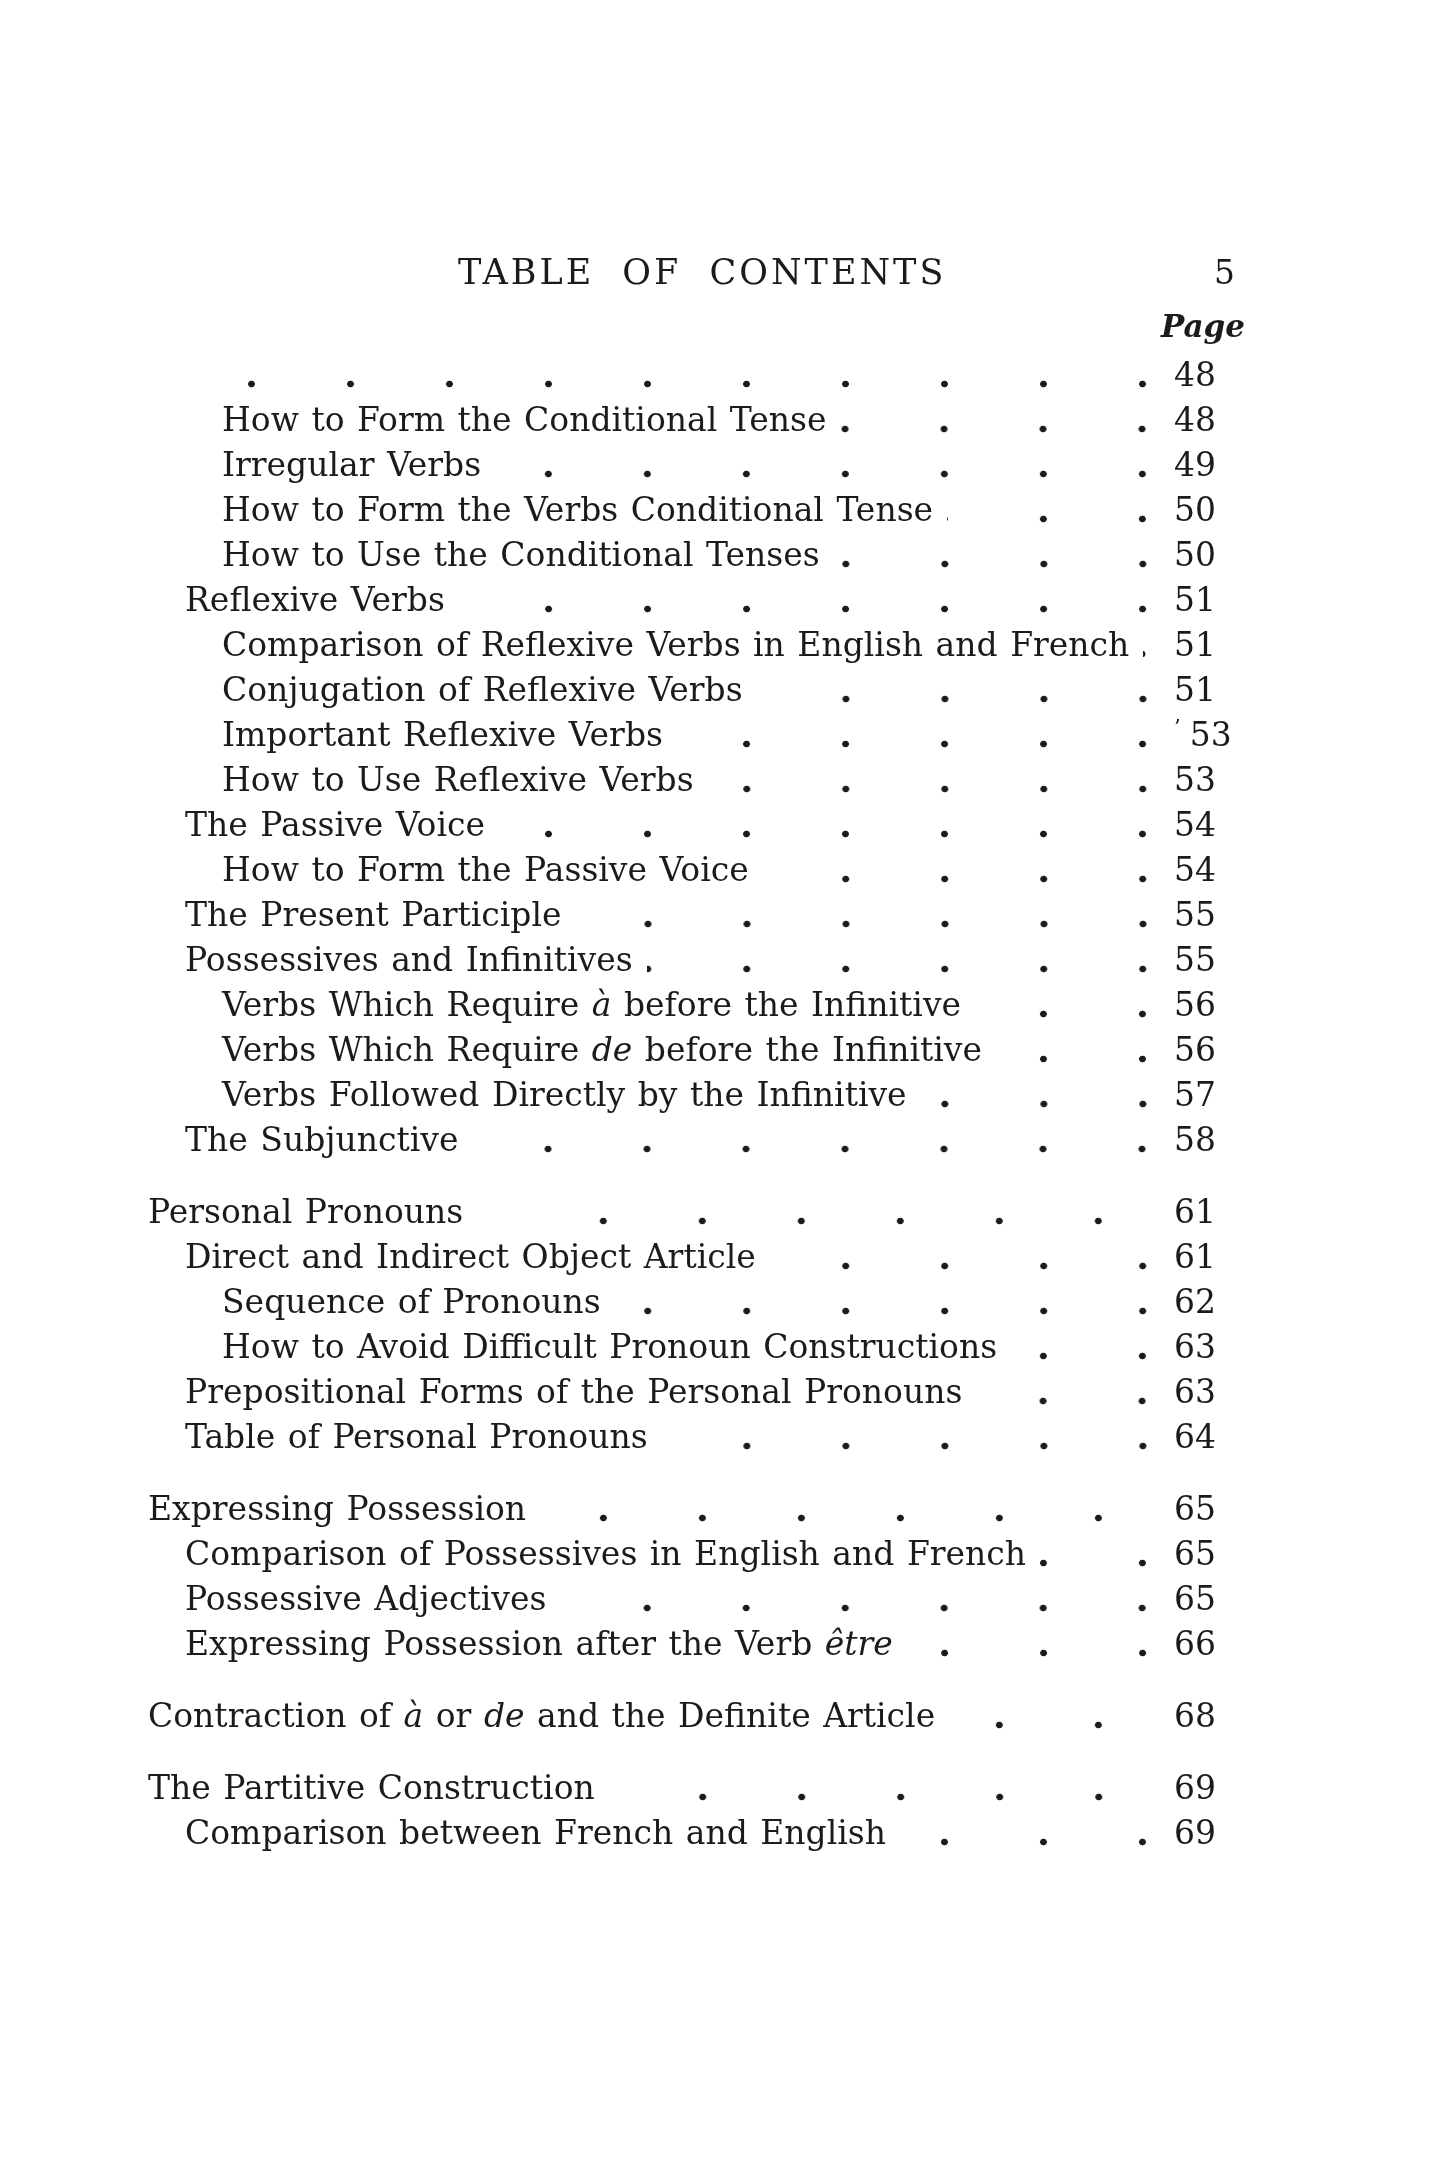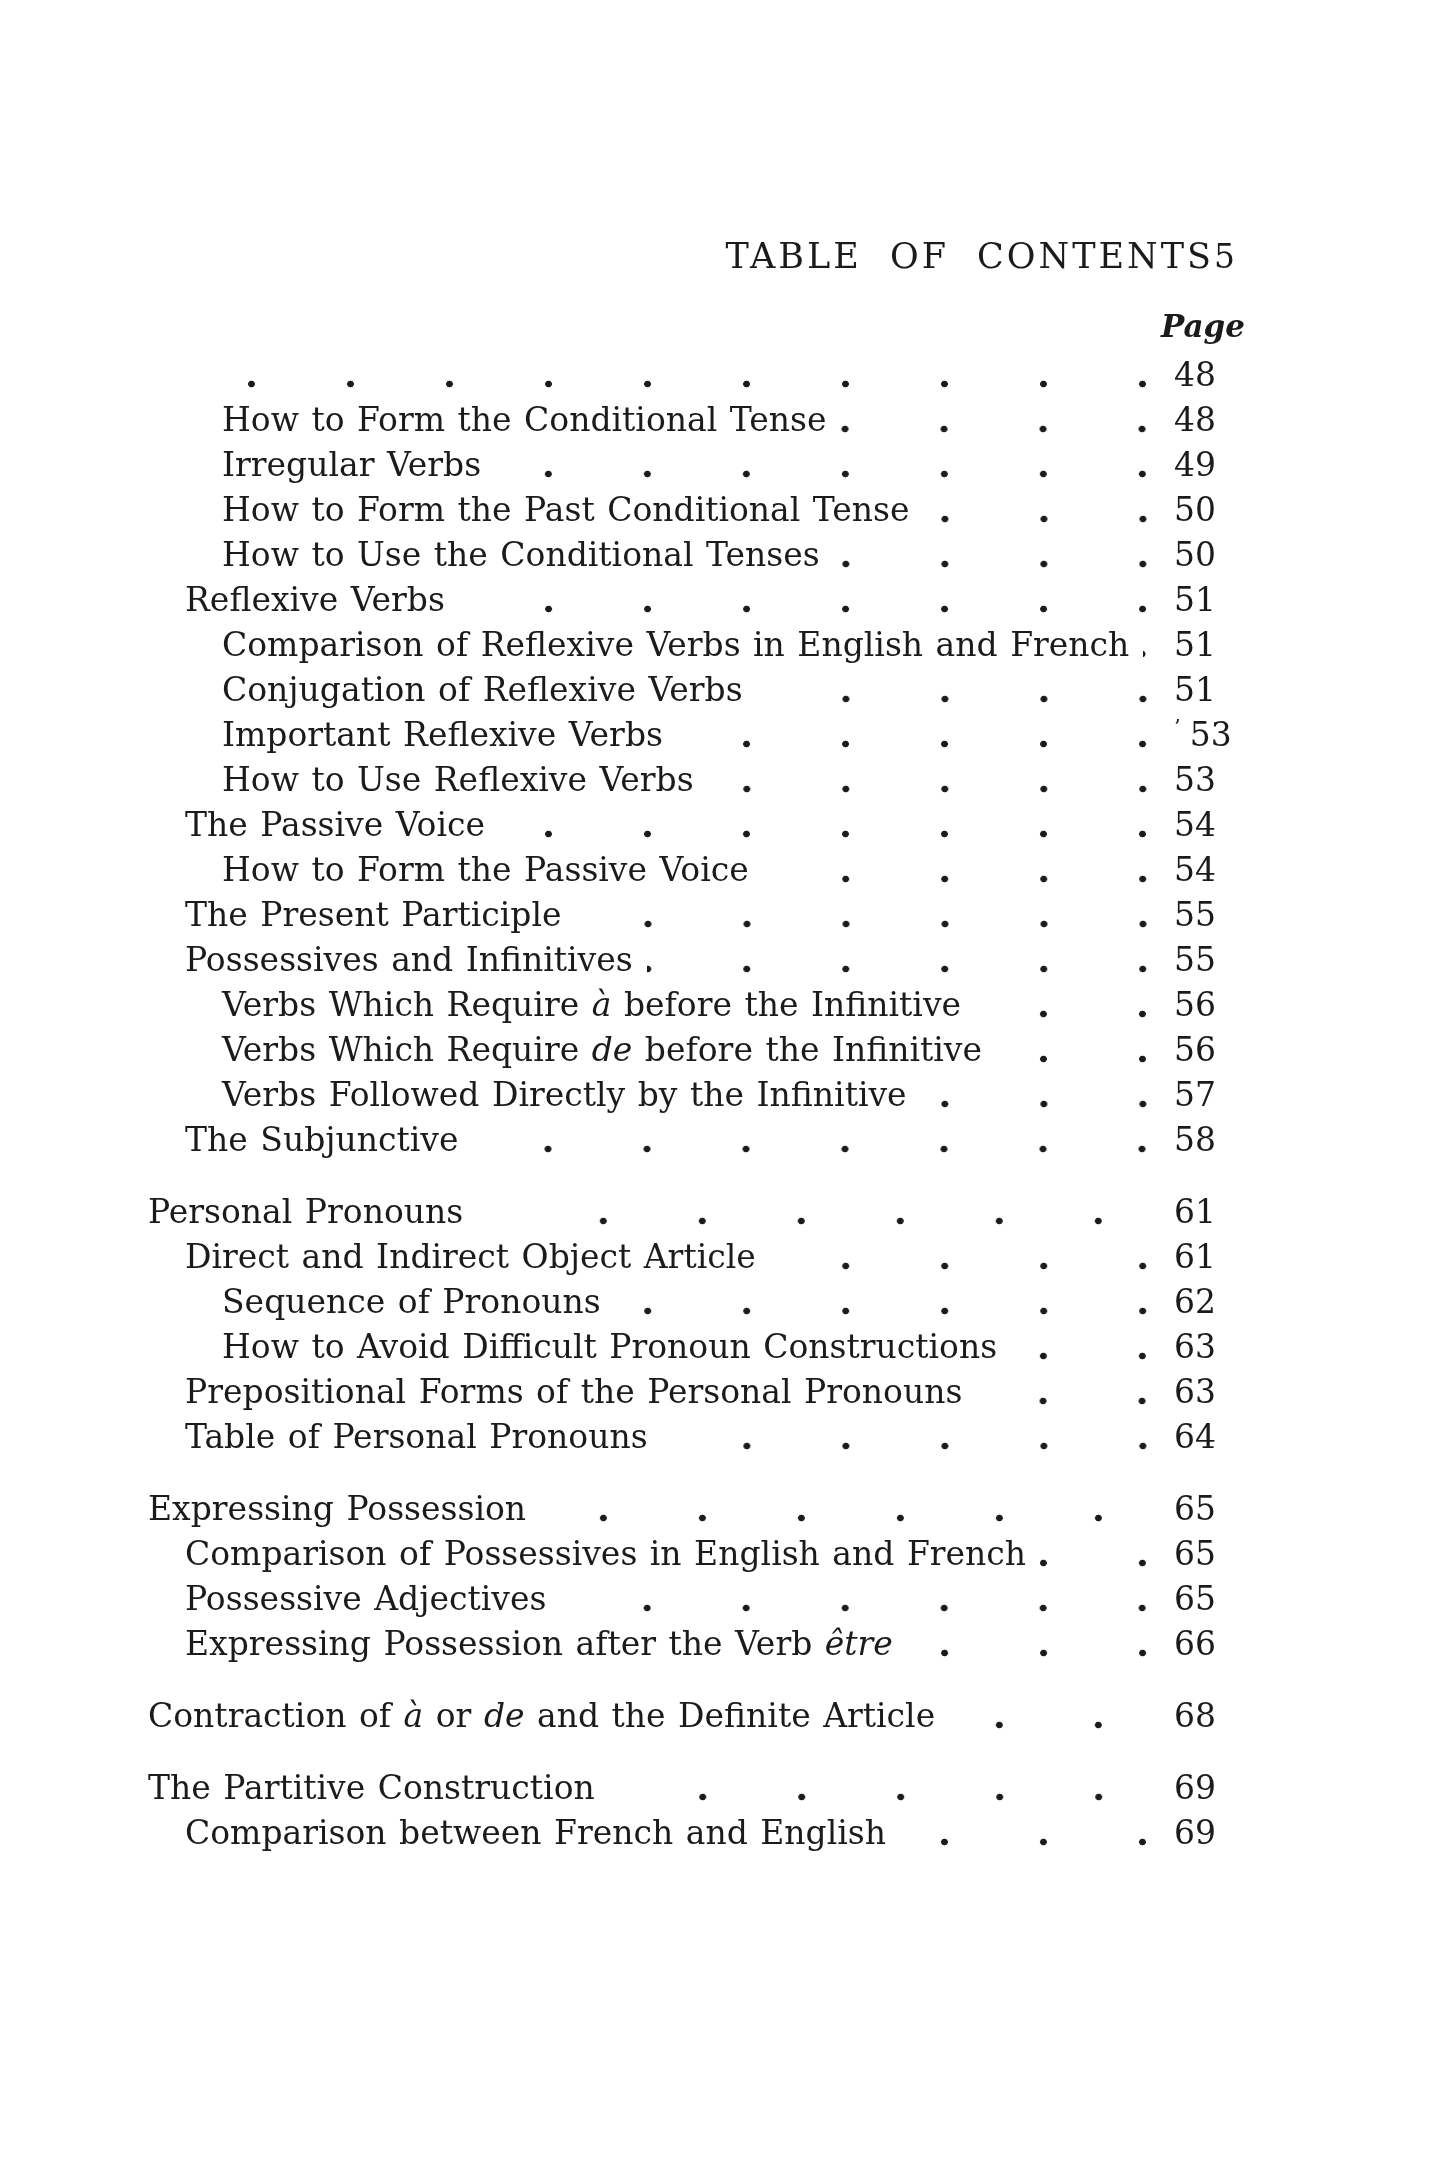--- a/index.html
+++ b/index.html
@@ -12,25 +12,25 @@
     width:1445px;
     height:2181px;
     margin:0 auto;
     background:var(--paper);
     color:var(--ink);
     font-family:"DejaVu Serif", serif;
     overflow:hidden;
   }
   .header{
     position:absolute;
-    top:236px;
+    top:252px;
     left:458px;
     right:210px;
     display:flex;
-    justify-content:flex-end;
+    justify-content:space-between;
     align-items:baseline;
   }
   .header .title{
     font-size:35px;
     letter-spacing:3px;
     word-spacing:14px;
     white-space:nowrap;
   }
   .header .folio{
     font-size:33px;
@@ -114,21 +114,21 @@
     <span class="entry-title"><span>How to Form the Conditional Tense</span></span>
     <span class="leader"></span>
     <span class="pagenum"><span class="num">48</span></span>
   </div>
         <div class="row ind-2">
     <span class="entry-title"><span>Irregular Verbs</span></span>
     <span class="leader"></span>
     <span class="pagenum"><span class="num">49</span></span>
   </div>
         <div class="row ind-2">
-    <span class="entry-title"><span>How to Form the Past Conditional Tense</span></span>
+    <span class="entry-title"><span>How to Form the Verbs Conditional Tense</span></span>
     <span class="leader"></span>
     <span class="pagenum"><span class="num">50</span></span>
   </div>
         <div class="row ind-2">
     <span class="entry-title"><span>How to Use the Conditional Tenses</span></span>
     <span class="leader"></span>
     <span class="pagenum"><span class="num">50</span></span>
   </div>
         <div class="row ind-1">
     <span class="entry-title"><span>Reflexive Verbs</span></span>

